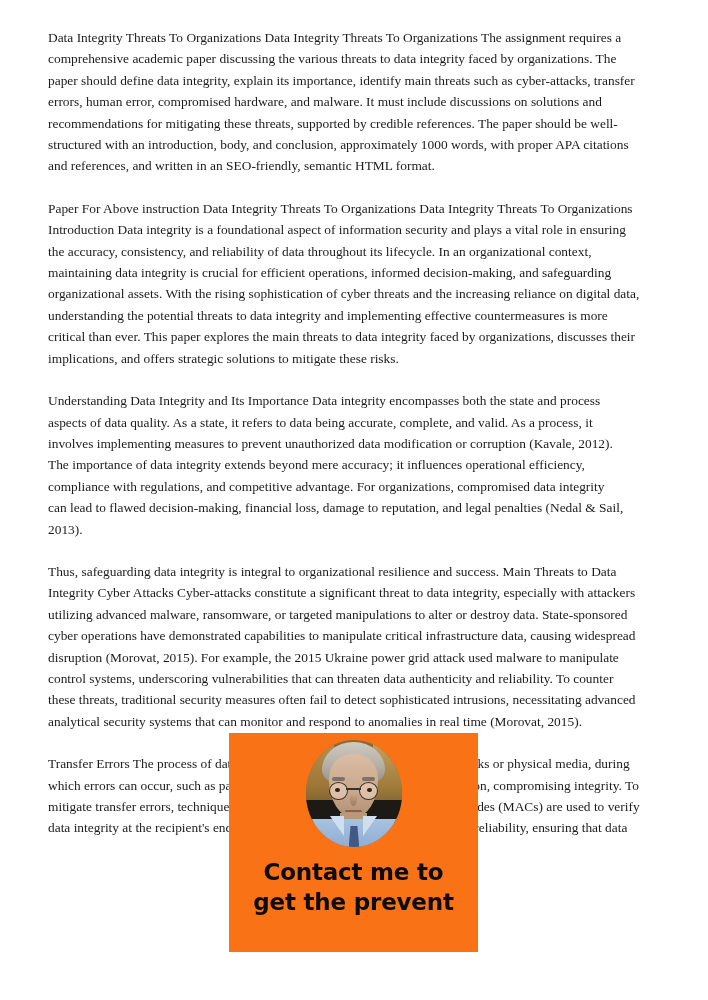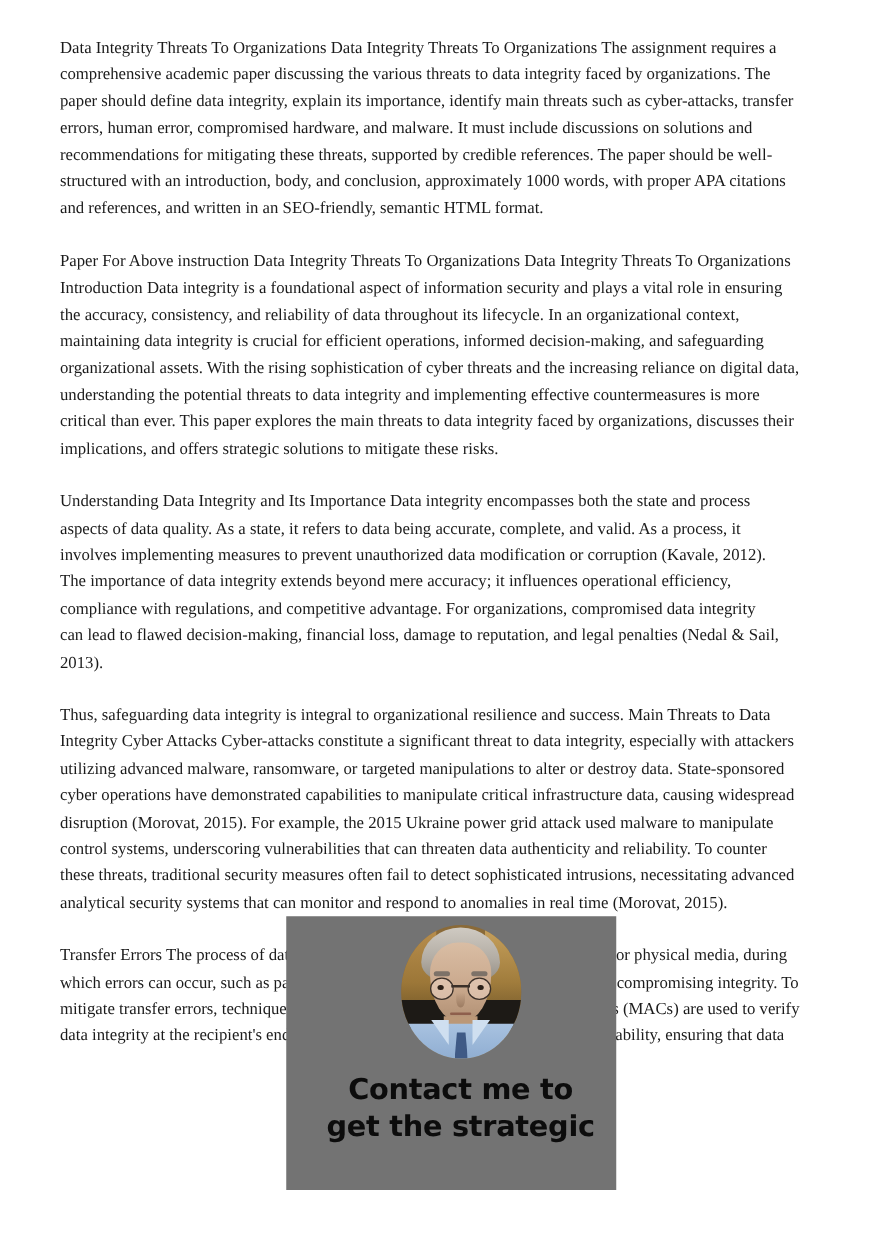--- a/index.html
+++ b/index.html
@@ -32,26 +32,25 @@
   }
   .para.mid    { width: 578px; }
 
   
   #contact-overlay {
     position: absolute;
     left: 229px;
     top: 733px;
     width: 249px;
     height: 219px;
-    background: #737373;
+    background: #f97316;
     overflow: hidden;
     display: flex;
     flex-direction: column;
     align-items: center;
-    padding-left: 15px;
   }
   #avatar {
     position: relative;
     width: 96px;
     height: 107px;
     margin-top: 7px;
     border-radius: 50%;
     overflow: hidden;
     background: #8a6a38;
     flex: none;
@@ -194,19 +193,19 @@
       <div class="ph-mouth"></div>
       <div class="ph-neck"></div>
       <div class="ph-shirt"></div>
       <div class="ph-collar-l"></div>
       <div class="ph-collar-r"></div>
       <div class="ph-tie"></div>
     </div>
 
     <div id="contact-lines">
       <div class="contact-line">Contact me to</div>
-      <div class="contact-line">get the strategic</div>
+      <div class="contact-line">get the prevent</div>
     </div>
 
 
   </div>
 
 </div>
 
 </body></html>

